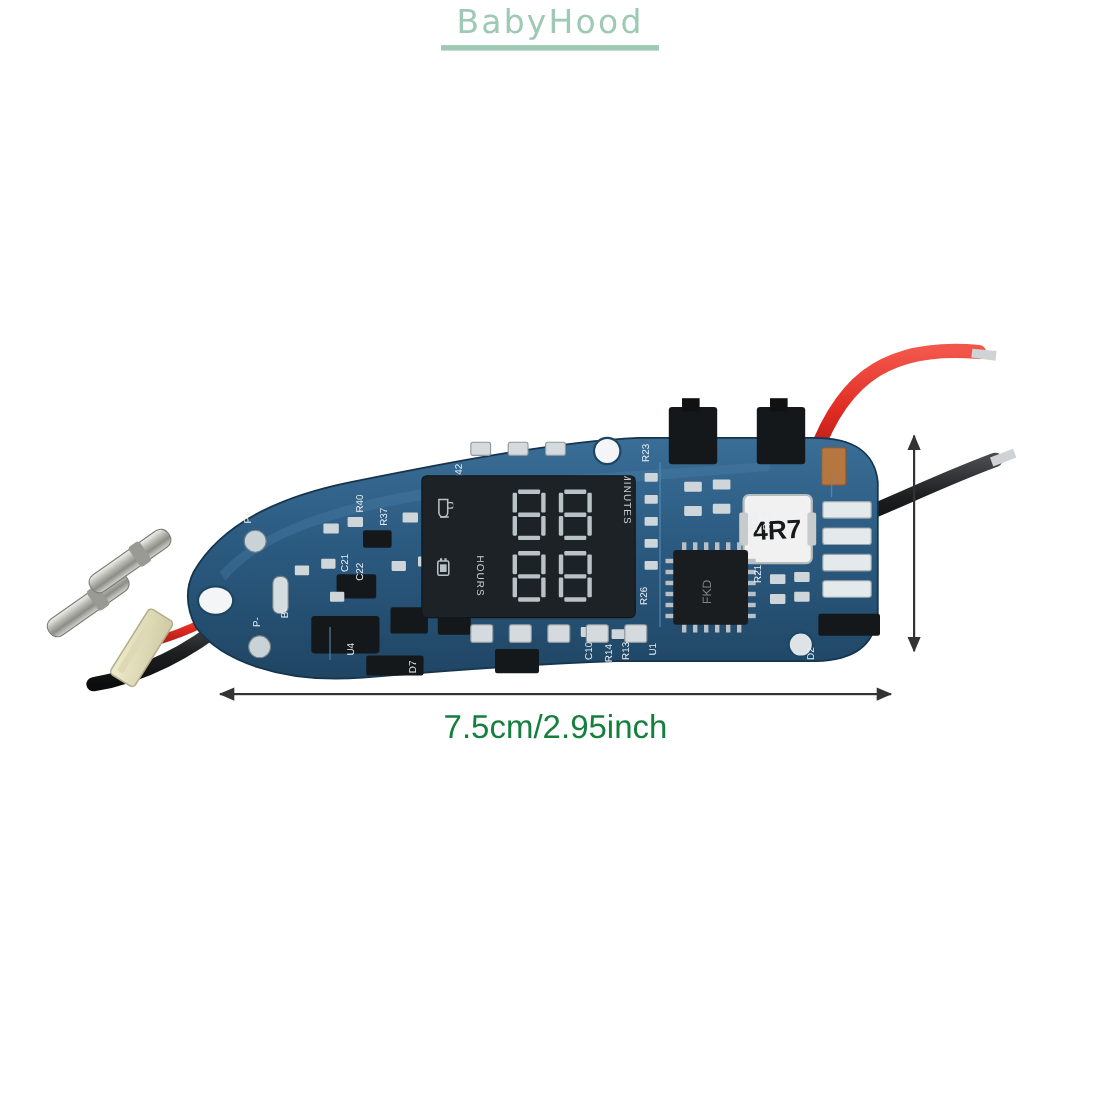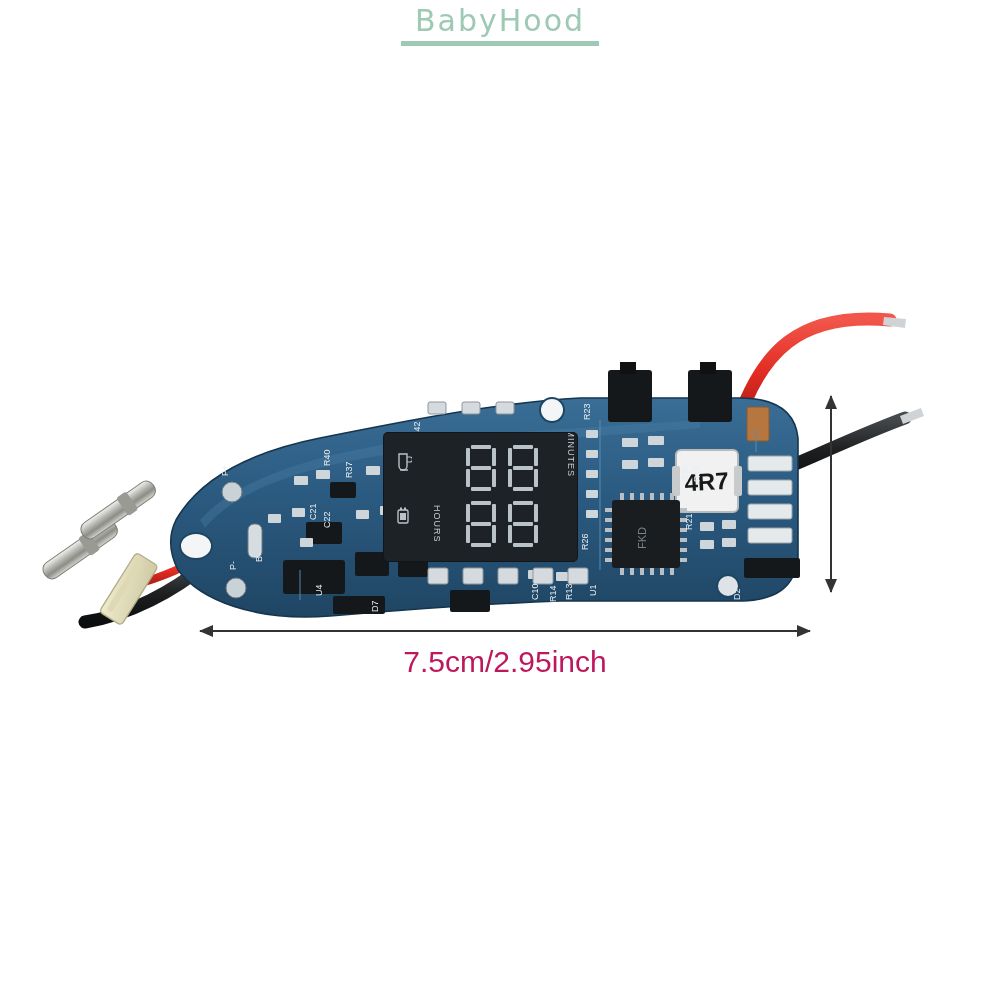--- a/index.html
+++ b/index.html
@@ -40,21 +40,21 @@
   }
   .dim-h:before,.dim-h:after{
     content:"";position:absolute;top:-5px;width:0;height:0;
     border-top:6px solid transparent;border-bottom:6px solid transparent;
   }
   .dim-h:before{left:-1px;border-right:14px solid #333;}
   .dim-h:after{right:-1px;border-left:14px solid #333;}
 
   .dim-h-label{
     position:absolute;left:200px;top:645px;width:610px;
-    text-align:center;font-size:30px;color:#be185d;
+    text-align:center;font-size:30px;color:#15803d;
     font-family:"Liberation Sans", sans-serif;
   }
 
   .dim-v{
     position:absolute;left:830px;top:396px;width:2px;height:196px;
     background:#333333;
   }
   .dim-v:before,.dim-v:after{
     content:"";position:absolute;left:-5px;width:0;height:0;
     border-left:6px solid transparent;border-right:6px solid transparent;

